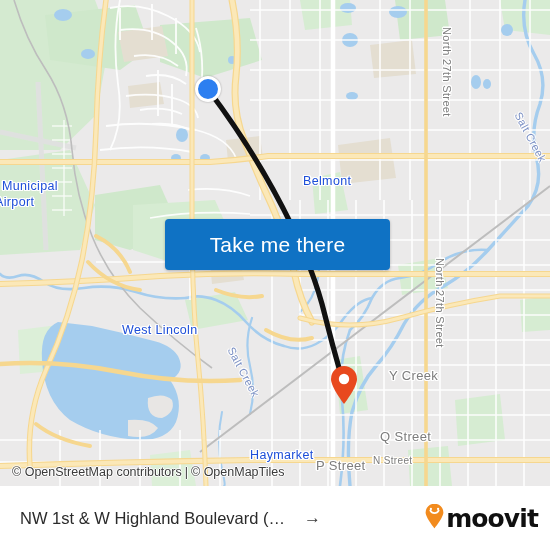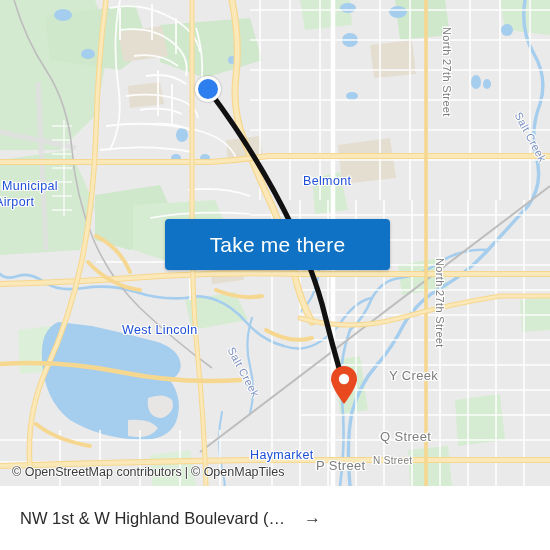--- a/index.html
+++ b/index.html
@@ -346,15 +346,26 @@
 
   <div class="attribution">
     <span>© OpenStreetMap contributors</span><span class="sep">|</span><span>© OpenMapTiles</span>
   </div>
 
   <div class="bottombar">
     <div class="trip">
       <span class="from">NW 1st &amp; W Highland Boulevard (Northe…</span>
       <span class="arrow">→</span>
     </div>
+    <div class="brand">
+      <span style="display:inline-block;margin-right:2px;">
+        <svg width="19" height="25" viewBox="0 0 19 25">
+          <path d="M9.5,24.5 C9.5,24.5 18.4,13.6 18.4,8.6 A8.9,8.9 0 1 0 0.6,8.6 C0.6,13.6 9.5,24.5 9.5,24.5 Z" fill="#f28b1e"></path>
+          <path d="M5.4,6.6 A4.6,4.6 0 0 0 13.6,6.6" fill="none" stroke="#ffffff" stroke-width="1.9" stroke-linecap="round"></path>
+          <circle cx="5.9" cy="5.0" r="1.15" fill="#ffffff"></circle>
+          <circle cx="13.1" cy="5.0" r="1.15" fill="#ffffff"></circle>
+        </svg>
+      </span>
+      <span class="wordmark">moovit</span>
+    </div>
   </div>
 
 </div>
 
 </body></html>

